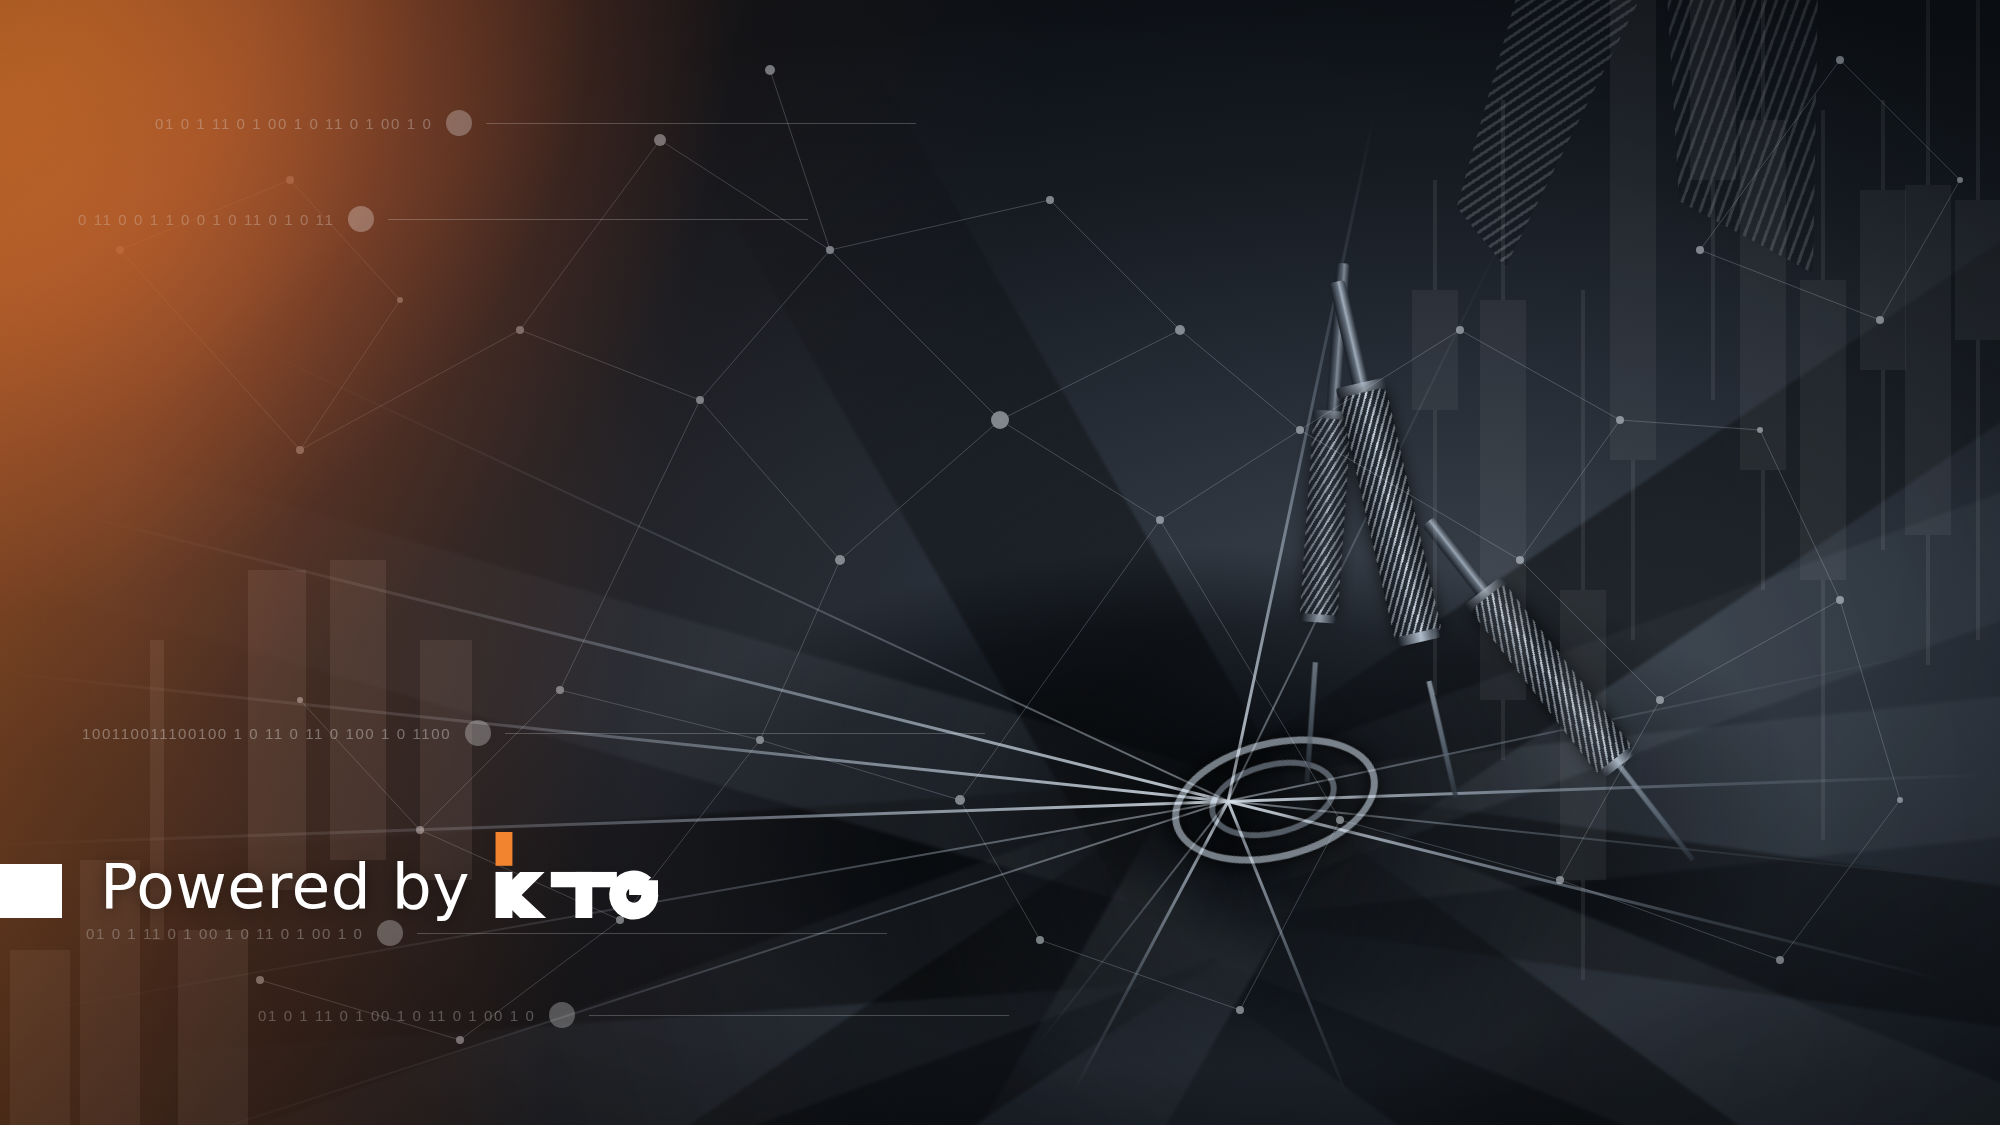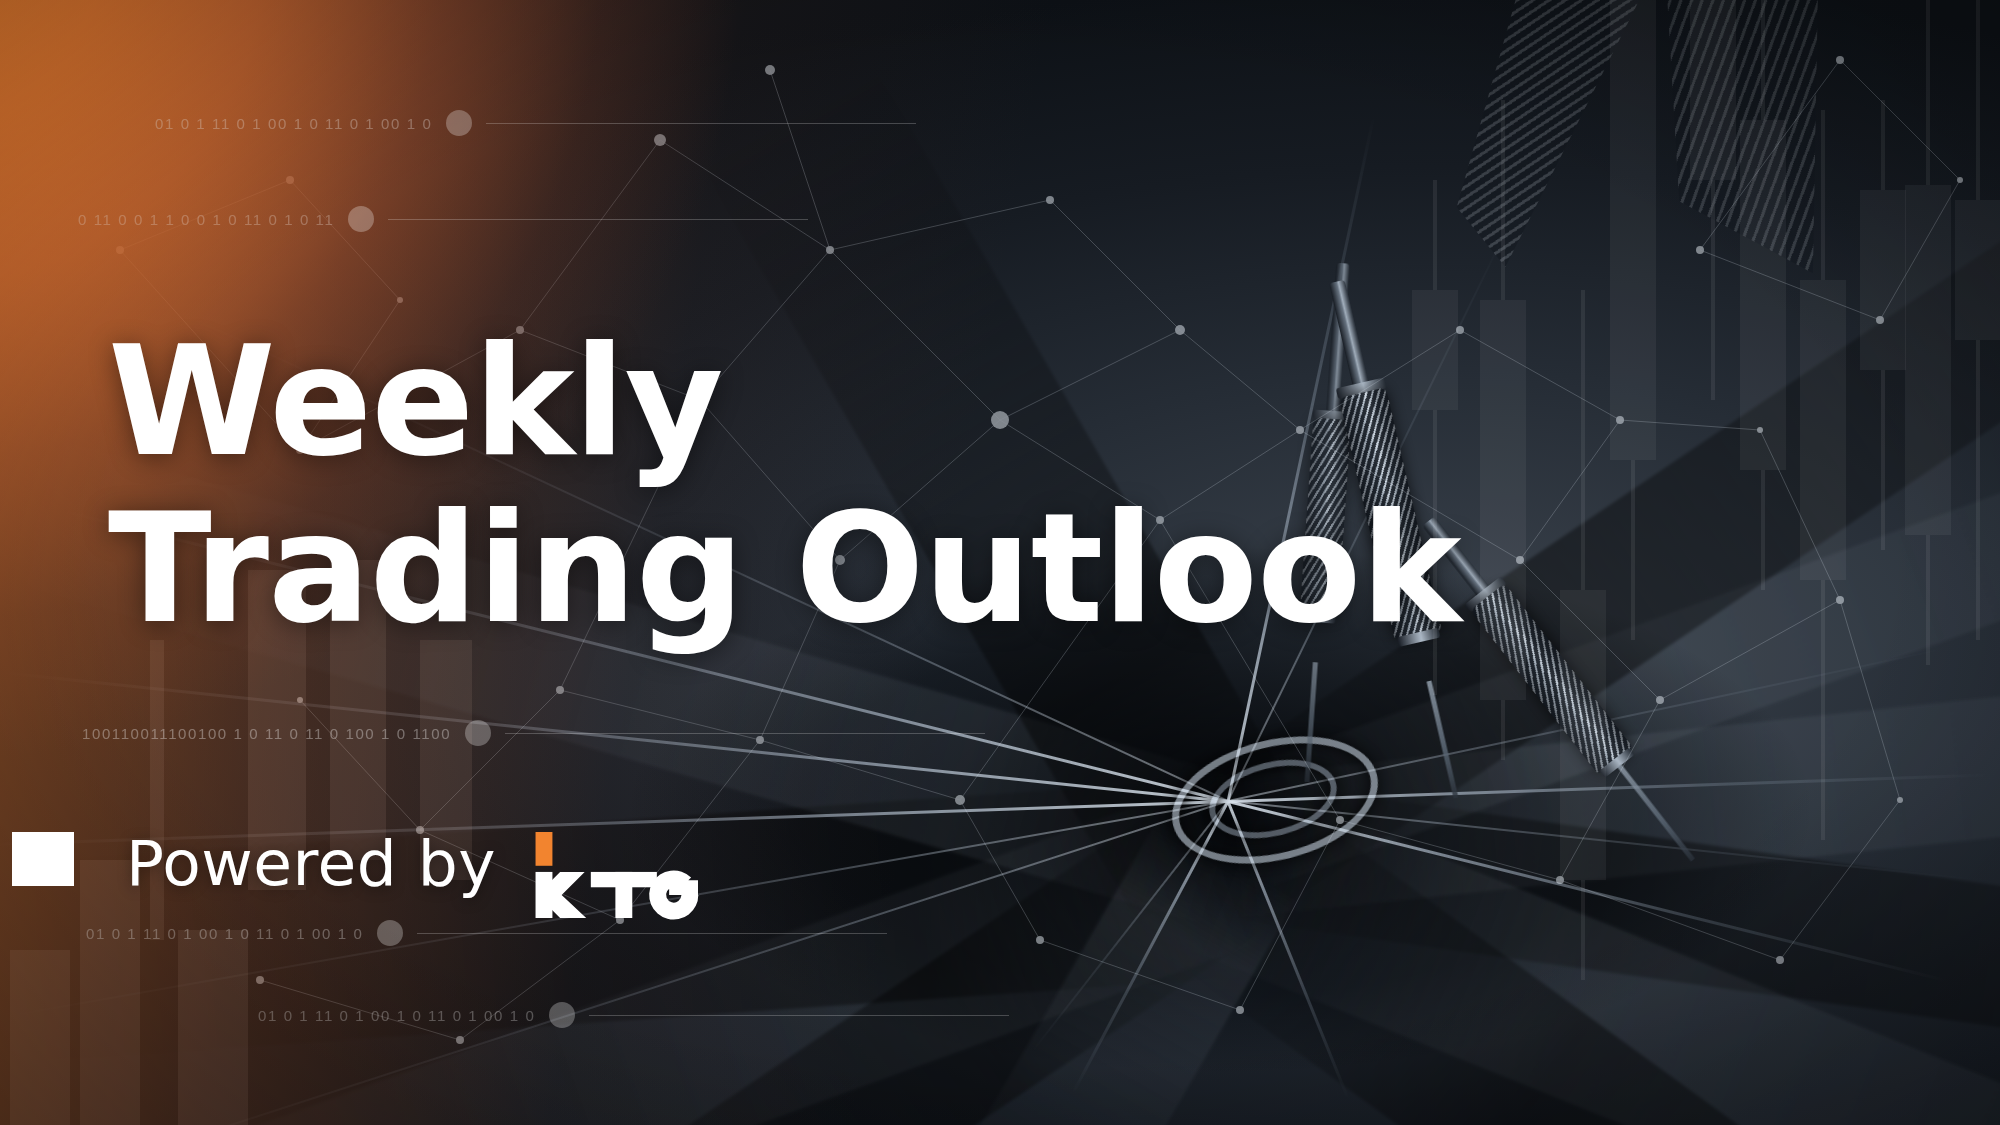--- a/index.html
+++ b/index.html
@@ -143,22 +143,22 @@
     font-weight:700;
     font-size:152px;
     line-height:1.02;
     letter-spacing:-1px;
     text-shadow:0 3px 26px rgba(0,0,0,.45);
   }
   .title .l2{display:block;margin-top:12px;}
 
   .lockup{
     position:absolute;
-    left:12px;top:832px;
-    display:flex;align-items:flex-start;gap:14px;
+    left:0;top:832px;
+    display:flex;align-items:flex-end;
   }
   .accent-bar{
     width:62px;height:54px;background:#ffffff;flex:0 0 auto;
   }
   .powered{
     margin-left:38px;
     color:#ffffff;
     font-family:"DejaVu Sans", sans-serif;
     font-weight:400;
     font-size:63px;
@@ -396,24 +396,20 @@
         <span>01 0 1 11 0 1 00 1 0 11 0 1 00 1 0</span>
         <span class="dot"></span>
         <span class="tail" style="width: 420px;"></span>
       </div>
     </div>
 
   <div class="layer vig"></div>
 
   <div class="content">
 
-    <h1 class="title">
-      <span>Weekly</span>
-      <span class="l2">Trading Outlook</span>
-    </h1>
 
     <div class="lockup">
       <div class="accent-bar"></div>
 
       <div class="powered">Powered by</div>
 
       <div class="ktg" title="KTG">
         <svg viewBox="0 0 300 112" aria-hidden="true">
 
           <rect x="2" y="0" width="22" height="44" fill="#F2842F"></rect>

